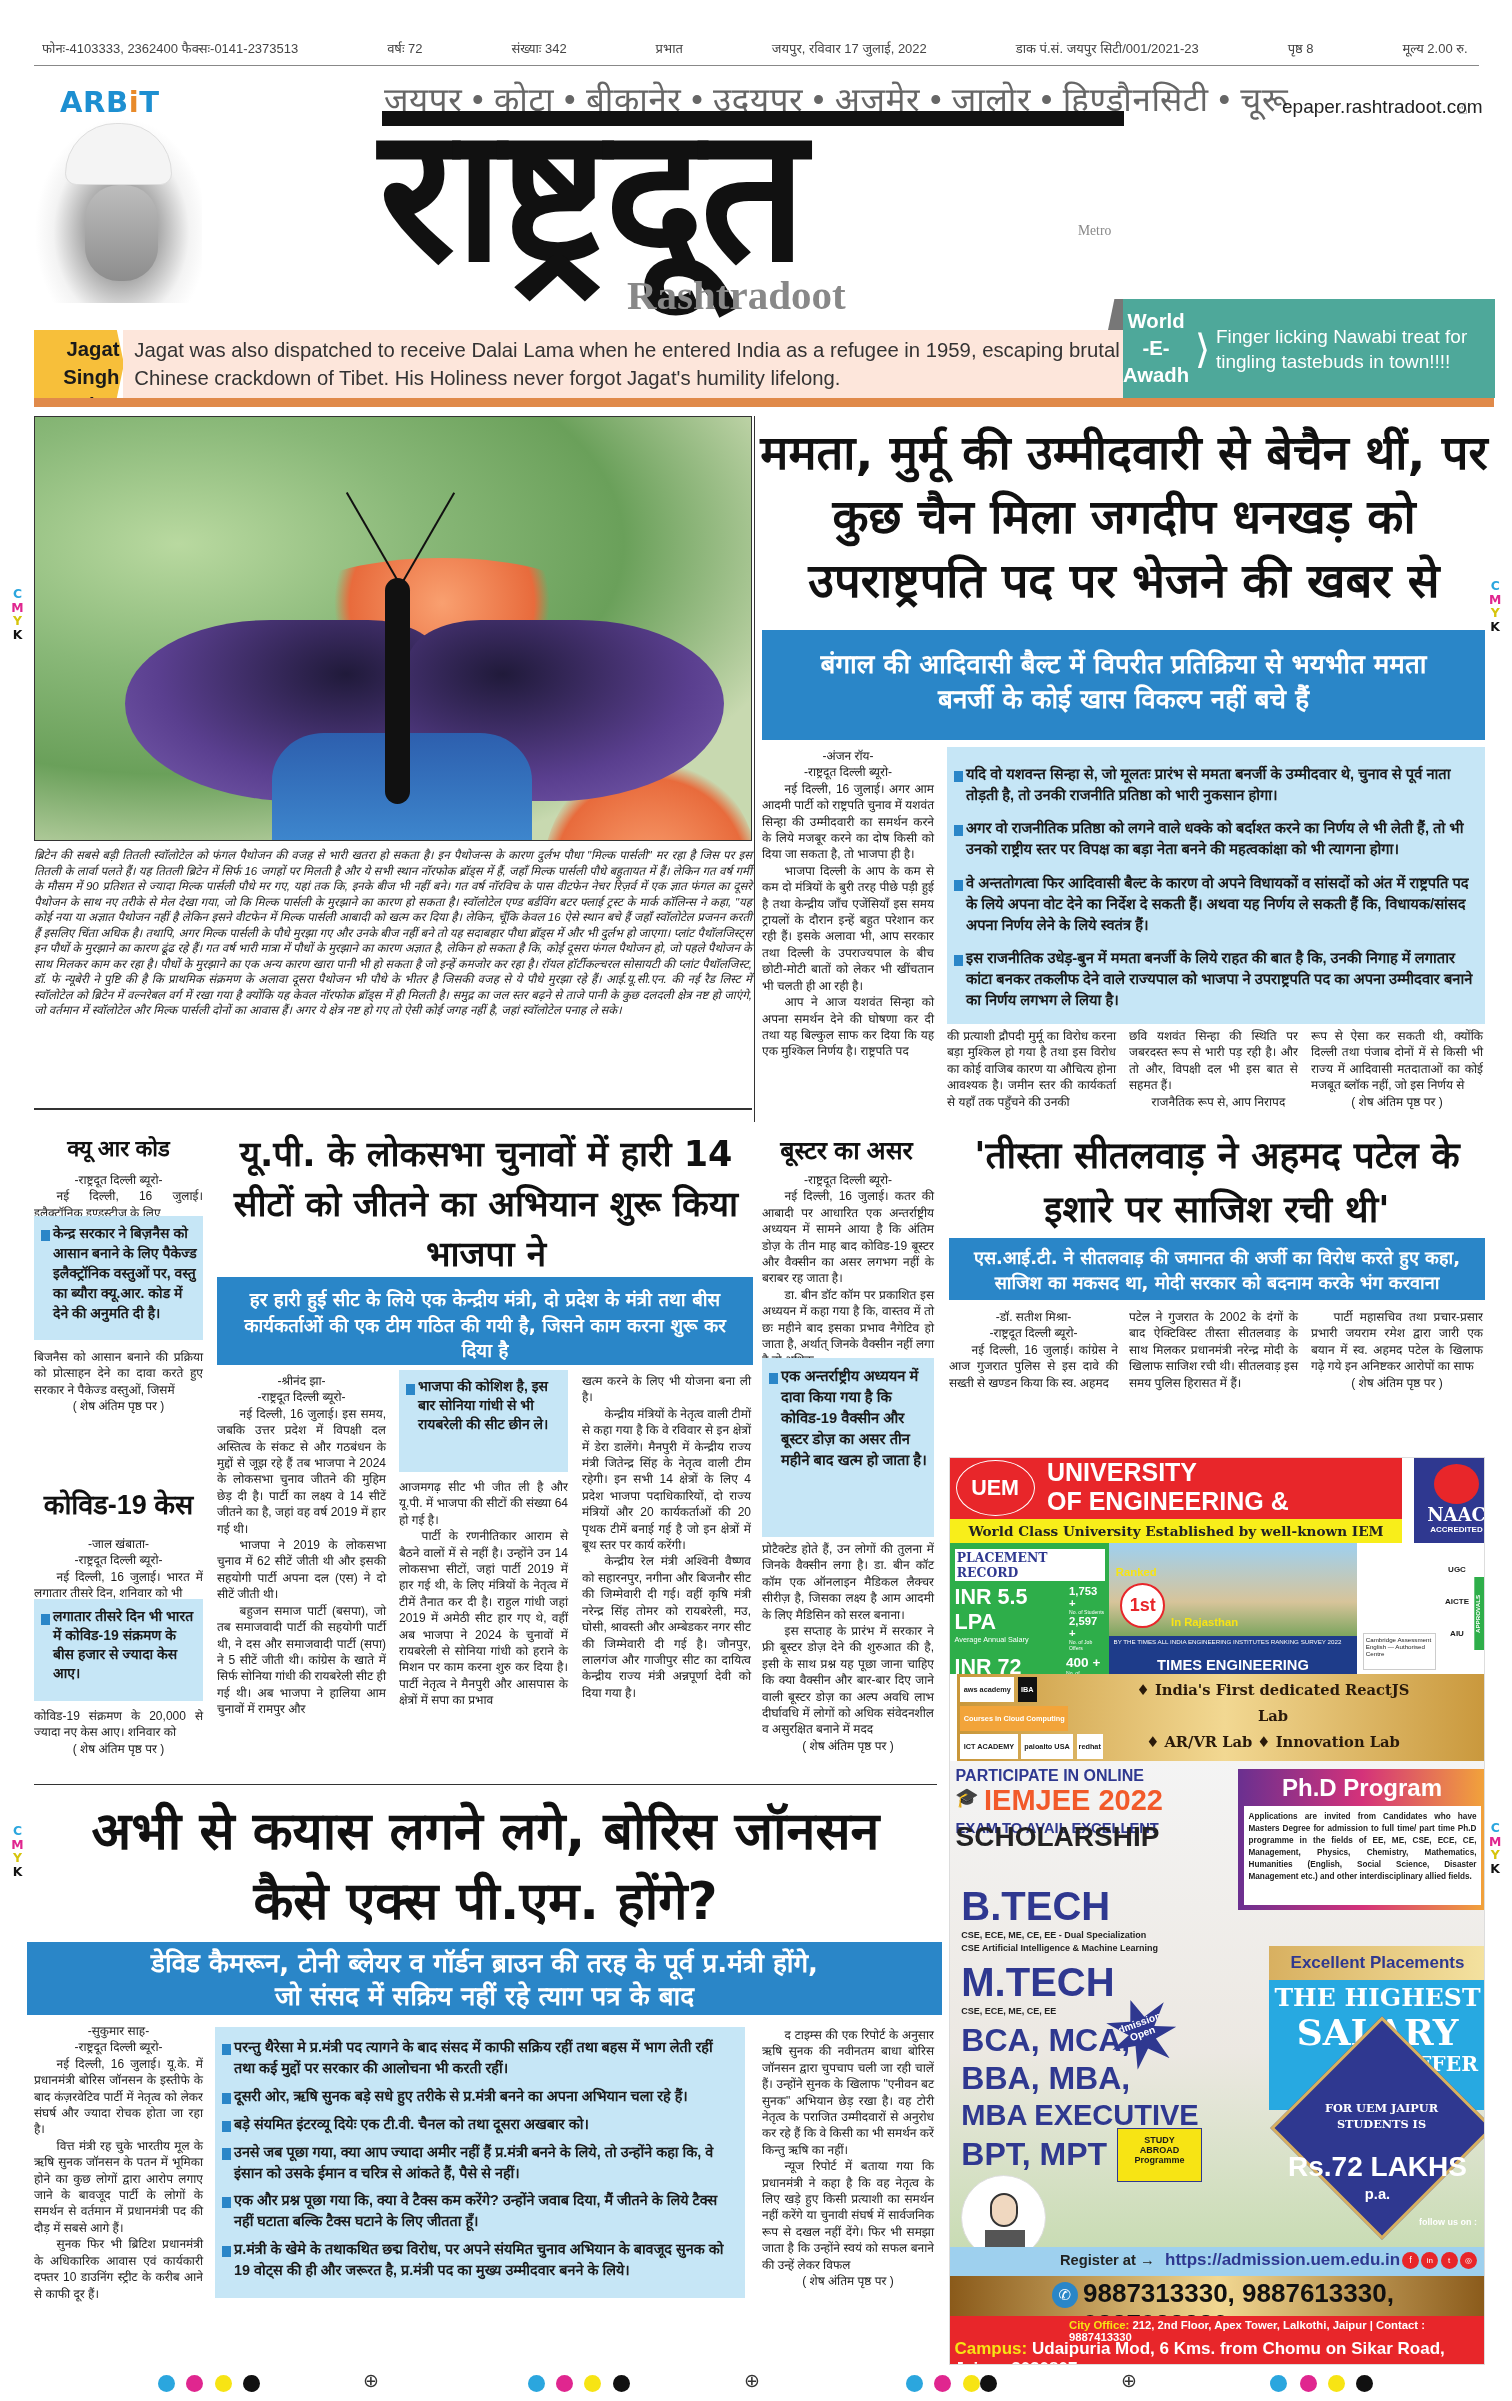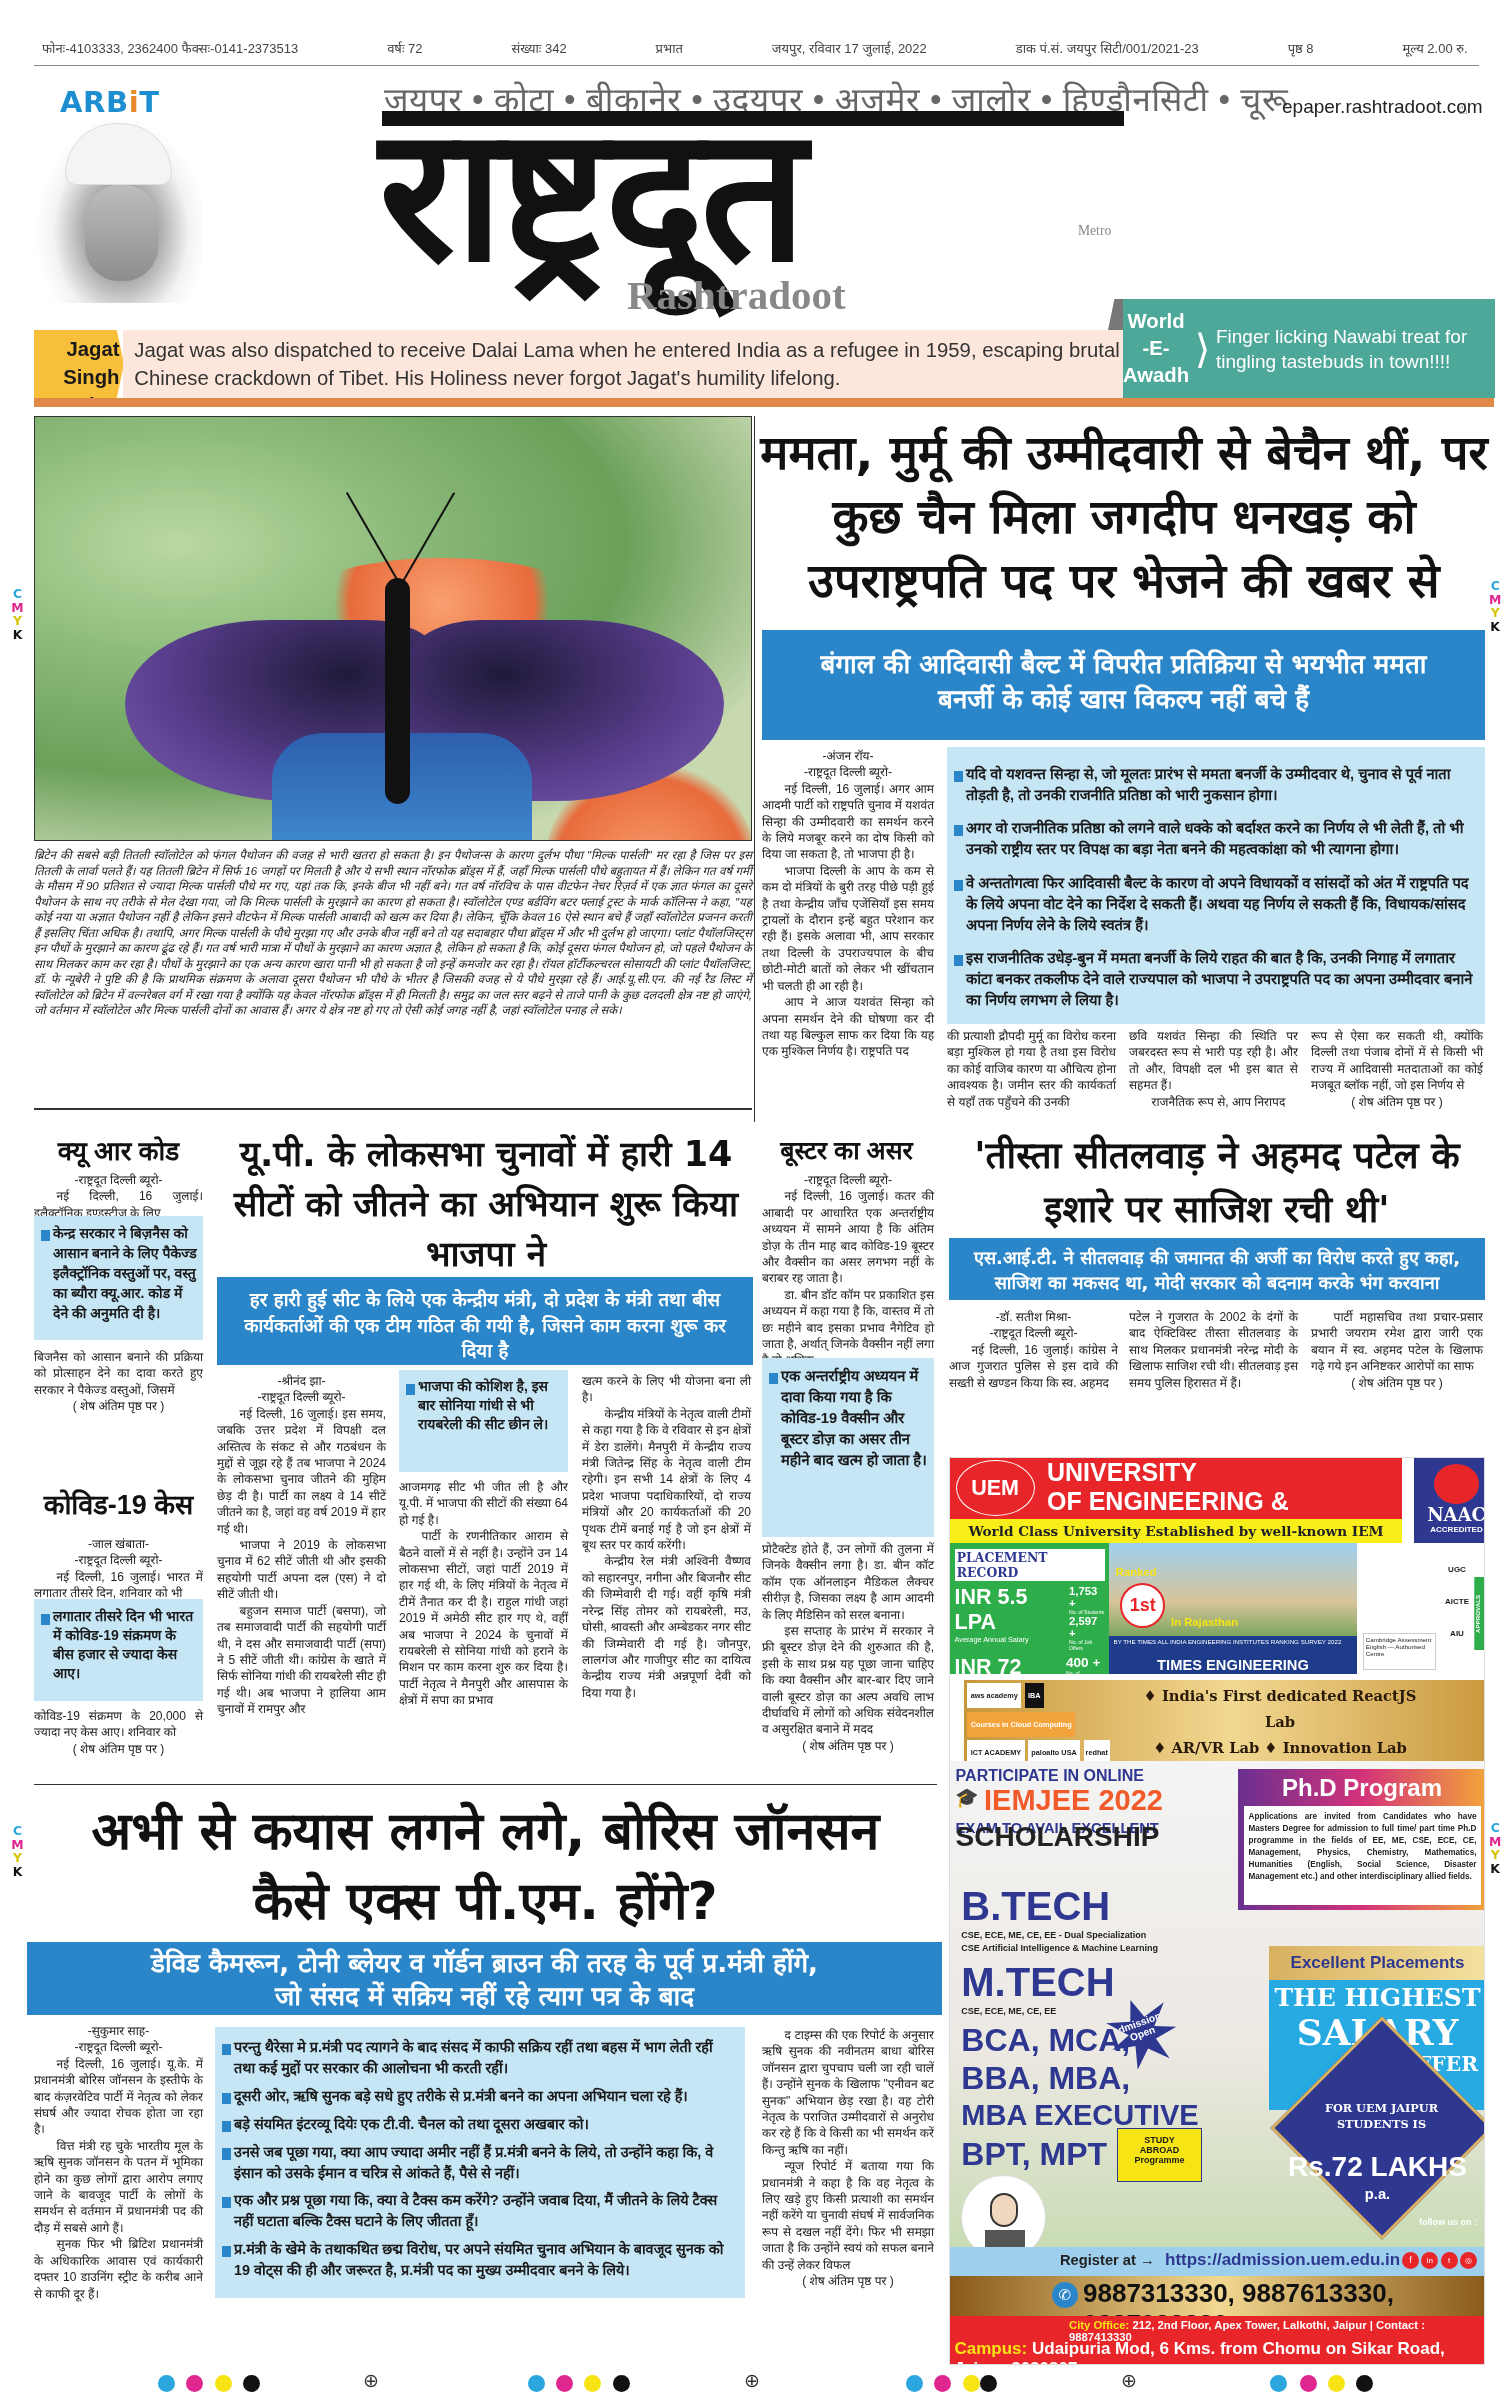--- a/index.html
+++ b/index.html
@@ -60,21 +60,21 @@
 .dot{width:17px;height:17px;border-radius:50%;position:absolute;top:2375px}
 
 .ad{top:1457px;left:949px;width:536px;height:908px;border:1.1px solid #ddd;overflow:hidden;background:#fff}
 .ad .top{position:absolute;left:0;top:0;width:452px;height:61px;background:#e8262a;color:#fff}
 .ad .naac{position:absolute;left:464px;top:0;width:85px;height:85px;background:#2f3890;color:#fff;text-align:center}
 .ad .yel{position:absolute;left:0;top:61px;width:452px;height:24px;background:#f8ee1a;font-weight:bold;font-size:13.6px;text-align:center;line-height:24px;color:#222;font-family:"DejaVu Serif",serif}
 .ad .green{position:absolute;left:0;top:85px;width:159px;height:131px;background:#2eae4a;color:#fff;padding:5.6px 4.5px}
 .ad .campus{position:absolute;left:159px;top:85px;width:248px;height:131px;background:linear-gradient(#9ed0f0,#d7c49a 45%,#5d9a4a 80%,#b8a88a)}
 .ad .times{position:absolute;left:159px;top:178px;width:248px;height:38px;background:#1e3c8a;color:#fff;font-size:6.2px;padding:2.3px 4.5px}
 .ad .approvals{position:absolute;left:408px;top:85px;width:129px;height:131px;background:#fff}
-.ad .gold{position:absolute;left:14px;top:216px;width:536px;height:88px;background:linear-gradient(90deg,#c8963a,#f2d892 50%,#c8963a);margin-top:6px;}
+.ad .gold{position:absolute;left:7px;top:216px;width:536px;height:88px;background:linear-gradient(90deg,#c8963a,#f2d892 50%,#c8963a);}
 .ad .mid{position:absolute;left:0;top:303px;width:536px;height:486px;background:linear-gradient(180deg,#f4f4f4,#ece8e2 60%,#c9dcb4)}
 .ad .phd{position:absolute;left:288px;top:8px;width:248px;height:141px;background:linear-gradient(90deg,#6a3090,#d4327a 50%,#f2a43a)}
 .ad .phdbox{position:absolute;left:294px;top:45px;width:237px;height:99px;background:#fff;font-size:8.2px;line-height:12px;padding:4.5px;font-weight:bold;color:#222;text-align:justify}
 .ad .place{position:absolute;left:319px;top:185px;width:217px;height:34px;background:linear-gradient(90deg,#d8b060,#f4e2a0);color:#2f3890;font-weight:900;font-size:17px;text-align:center;line-height:34px}
 .ad .salary{position:absolute;left:319px;top:219px;width:217px;height:130px;background:#27a9e1;color:#fff;text-align:center;font-family:"DejaVu Serif",serif;font-weight:bold}
 .ad .diamond{position:absolute;left:353px;top:288px;width:158px;height:158px;transform:rotate(45deg);background:#2f3890;border:3.4px solid #d8b060}
 .ad .reg{position:absolute;left:0;top:789px;width:536px;height:29px;background:#9ed0ee}
 .ad .phones{position:absolute;left:0;top:818px;width:536px;height:40px;background:linear-gradient(90deg,#8a5a1a,#f2d892 50%,#8a5a1a)}
 .ad .foot{position:absolute;left:0;top:858px;width:536px;height:50px;background:#e8262a;color:#fff;font-weight:bold}
 .ad .prog{position:absolute;left:11.3px;color:#2f3890;font-weight:900;font-family:"Liberation Sans",sans-serif}
@@ -175,21 +175,21 @@
   <div>छवि यशवंत सिन्हा की स्थिति पर जबरदस्त रूप से भारी पड़ रही है। और तो और, विपक्षी दल भी इस बात से सहमत हैं।</div>
   <p style="text-indent:22.6px">राजनैतिक रूप से, आप निरापद</p>
 </div>
 <div class="abs col cond" style="left:1311px;top:1028px;width:172px">
   <div>रूप से ऐसा कर सकती थी, क्योंकि दिल्ली तथा पंजाब दोनों में से किसी भी राज्य में आदिवासी मतदाताओं का कोई मजबूत ब्लॉक नहीं, जो इस निर्णय से</div>
   <div class="cont">( शेष अंतिम पृष्ठ पर )</div>
 </div>
 
 <div class="abs hline" style="left:34px;top:1108px;width:718px"></div>
 
-<div class="abs sechead cond" style="left:34px;top:1132px;width:169px;font-size:26px">क्यू आर कोड</div>
+<div class="abs sechead cond" style="left:34px;top:1132px;width:169px;font-size:22px">क्यू आर कोड</div>
 <div class="abs col cond" style="left:34px;top:1172px;width:169px">
   <div class="byline">-राष्ट्रदूत दिल्ली ब्यूरो-</div>
   <p>नई दिल्ली, 16 जुलाई। इलैक्ट्रॉनिक इण्डस्ट्रीज के लिए</p>
 </div>
 <div class="abs lightbox cond" style="left:34px;top:1216px;width:169px;height:124px;padding:6.8px 5.6px 5.6px 0">
   <ul class="bullets" style="font-size:14px;line-height:20px">
       <li>केन्द्र सरकार ने बिज़नैस को आसान बनाने के लिए पैकेज्ड इलैक्ट्रॉनिक वस्तुओं पर, वस्तु का ब्यौरा क्यू.आर. कोड में देने की अनुमति दी है।</li>
     </ul>
 </div>
 <div class="abs col cond" style="left:34px;top:1349px;width:169px">

